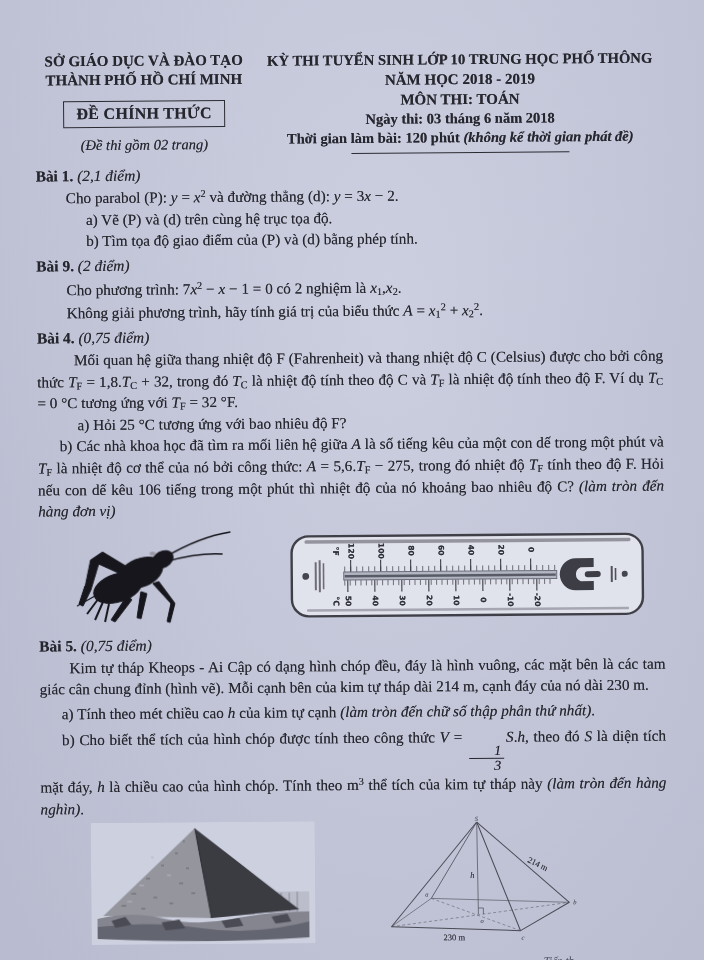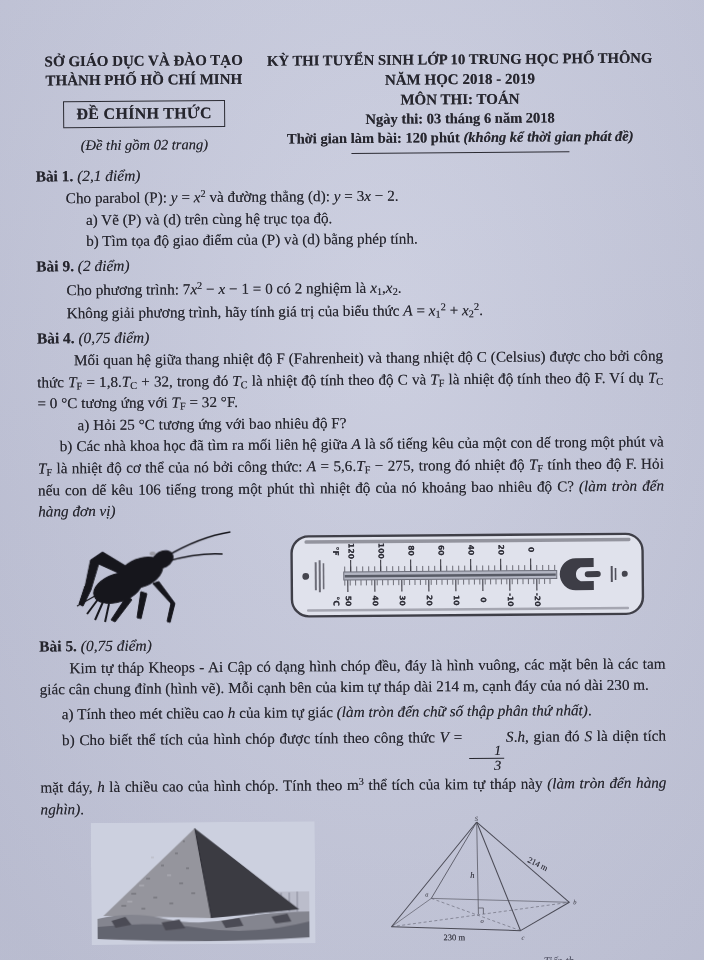--- a/index.html
+++ b/index.html
@@ -255,25 +255,25 @@
           <rect x="322" y="36" width="2" height="16" fill="#51515c"></rect>
           <rect x="326" y="38" width="1.6" height="12" fill="#51515c"></rect>
           <circle cx="336" cy="44" r="3" fill="#45454e"></circle>
         </g>
       </svg>
     </div>
 
     <div class="sec" style="margin-top:5px;">
       <div class="h-line"><span class="bd">Bài 5. </span><span class="it">(0,75 điểm)</span></div>
       <div class="para indent30"><span>Kim tự tháp Kheops - Ai Cập có dạng hình chóp đều, đáy là hình vuông, các mặt bên là các tam giác cân chung đỉnh (hình vẽ). Mỗi cạnh bên của kim tự tháp dài 214 m, cạnh đáy của nó dài 230 m.</span></div>
-      <div class="item ml22" style="margin-top:3px;"><span>a)  Tính theo mét chiều cao </span><span class="it">h</span><span> của kim tự giác </span><span class="it">(làm tròn đến chữ số thập phân thứ nhất)</span><span>.</span></div>
+      <div class="item ml22" style="margin-top:3px;"><span>a)  Tính theo mét chiều cao </span><span class="it">h</span><span> của kim tự cạnh </span><span class="it">(làm tròn đến chữ số thập phân thứ nhất)</span><span>.</span></div>
       <div class="para indent22" style="margin-top:4px;"><span>b) Cho biết thể tích của hình chóp được tính theo công thức </span><span class="it">V</span><span> = </span><span class="frac">
             <span class="fn">1</span>
             <span class="fd">3</span>
-          </span><span class="it">S</span><span>.</span><span class="it">h</span><span>, gian đó </span><span class="it">S</span><span> là diện tích mặt đáy, </span><span class="it">h</span><span> là chiều cao của hình chóp. Tính theo m</span><sup>3</sup><span> thể tích của kim tự tháp này </span><span class="it">(làm tròn đến hàng nghìn)</span><span>.</span></div>
+          </span><span class="it">S</span><span>.</span><span class="it">h</span><span>, theo đó </span><span class="it">S</span><span> là diện tích mặt đáy, </span><span class="it">h</span><span> là chiều cao của hình chóp. Tính theo m</span><sup>3</sup><span> thể tích của kim tự tháp này </span><span class="it">(làm tròn đến hàng nghìn)</span><span>.</span></div>
     </div>
 
     <div class="figrow2">
       <svg width="224" height="122" viewBox="0 0 224 122" style="margin-left:50px;">
         <defs>
             <filter id="soft2">
               <feGaussianBlur stdDeviation="0.45"></feGaussianBlur>
             </filter>
           </defs>
         <g filter="url(#soft2)">

